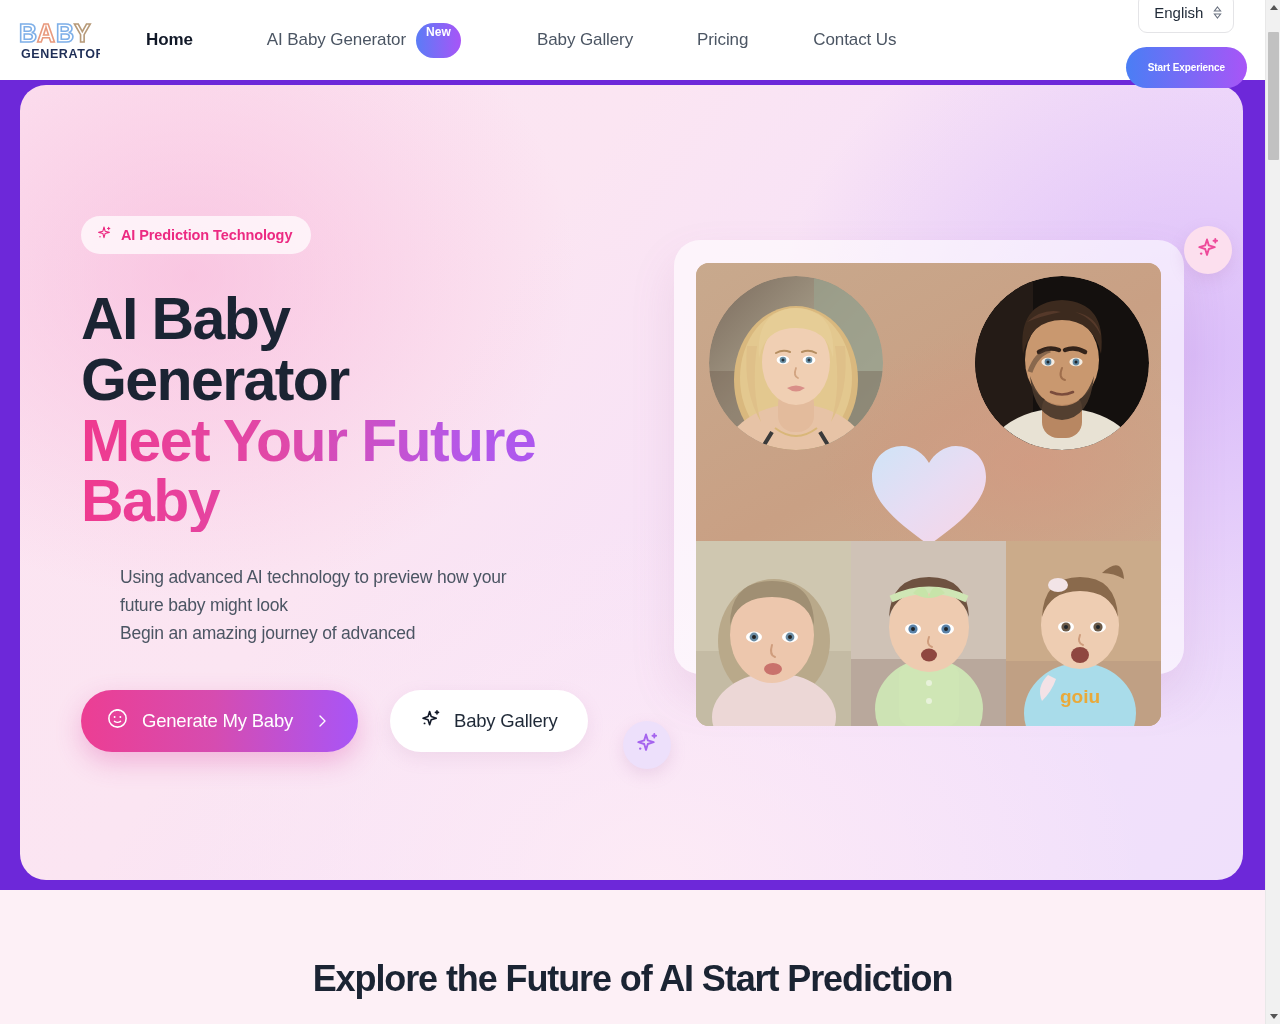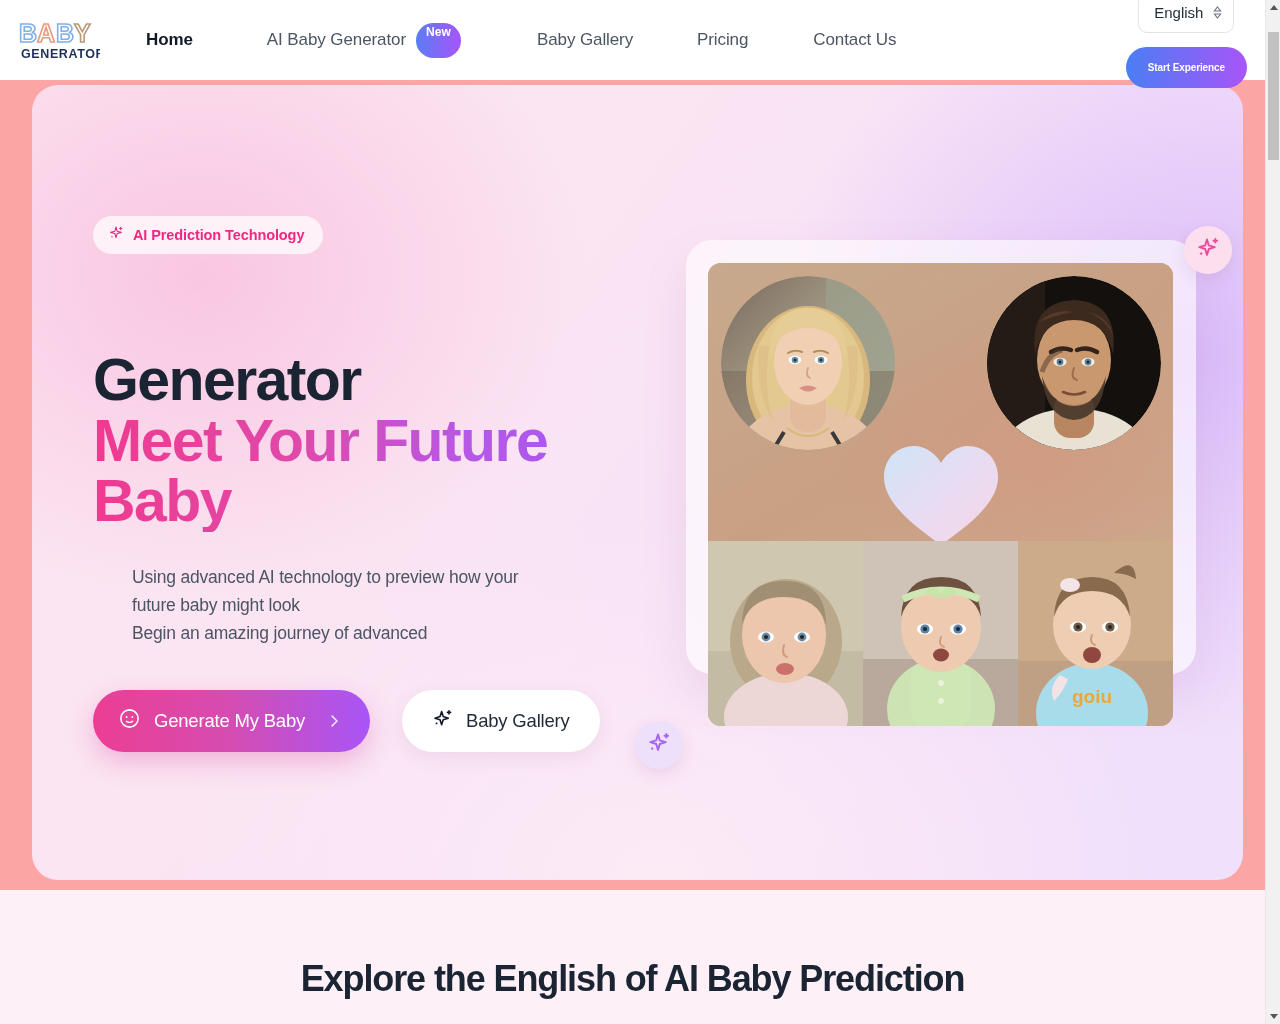--- a/index.html
+++ b/index.html
@@ -126,22 +126,22 @@
     border: none;
     padding: 0 22px;
     cursor: pointer;
     letter-spacing: -0.1px;
   }
 
   
   .hero-wrap {
     position: relative;
     height: 810px;
-    background: #fca5a5;
-    padding: 5px 22px 0 32px;
+    background: #6d28d9;
+    padding: 5px 22px 0 20px;
   }
 
   .hero {
     position: relative;
     width: 100%;
     height: 795px;
     border-radius: 26px;
     overflow: hidden;
     background:
       radial-gradient(620px 520px at 14% 24%, rgba(248,180,216,0.62) 0%, rgba(248,180,216,0) 62%),
@@ -444,20 +444,21 @@
               <svg width="16" height="16" viewBox="0 0 24 24" aria-hidden="true">
                 <path d="M12 3 L13.7 9.3 L20 11 L13.7 12.7 L12 19 L10.3 12.7 L4 11 L10.3 9.3 Z" fill="none" stroke="#ec2a82" stroke-width="1.7" stroke-linejoin="round"></path>
                 <path d="M19 3.5 v3.4 M17.3 5.2 h3.4" stroke="#ec2a82" stroke-width="1.7" stroke-linecap="round"></path>
                 <circle cx="6" cy="17.5" r="1.1" fill="#ec2a82"></circle>
               </svg>
             </span>
             <span>AI Prediction Technology</span>
           </div>
 
           <h1 class="headline">
+            <span>AI Baby</span>
             <br>
             <span>Generator</span>
             <span class="grad">Meet Your Future Baby</span>
           </h1>
 
           <p class="sub">
             <span>Using advanced AI technology to preview how your</span><br>
             <span>future baby might look</span><br>
             <span>Begin an amazing journey of advanced</span>
           </p>
@@ -692,21 +693,21 @@
               </svg>
             </span>
           </div>
 
         </div>
       </div>
     </div>
   </div>
 
   <div class="section">
-    <h2 class="section-title">Explore the English of AI Baby Prediction</h2>
+    <h2 class="section-title">Explore the Future of AI Start Prediction</h2>
   </div>
 
 </div>
 
 <div class="scrollbar">
   <div class="sb-arrow sb-up">
     <span class="tri tri-up"></span>
   </div>
   <div class="sb-thumb"></div>
   <div class="sb-arrow sb-down">

